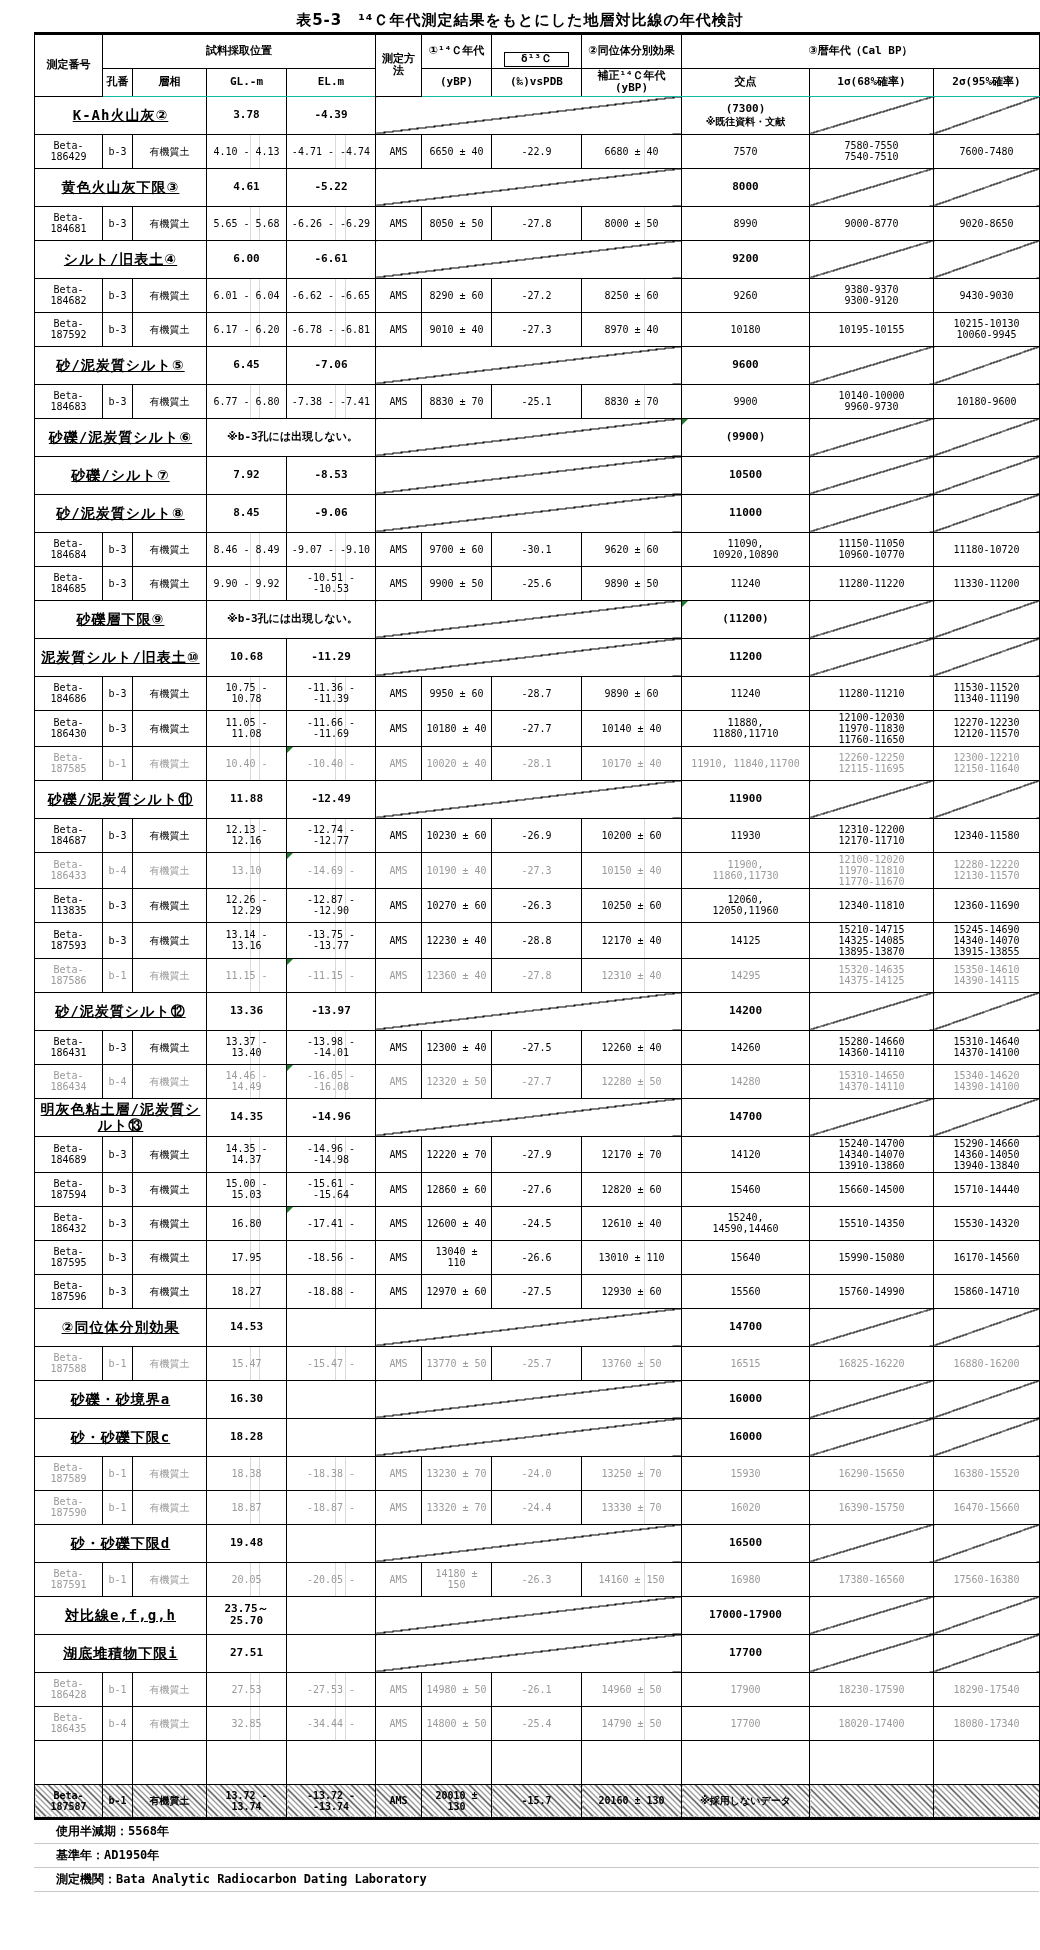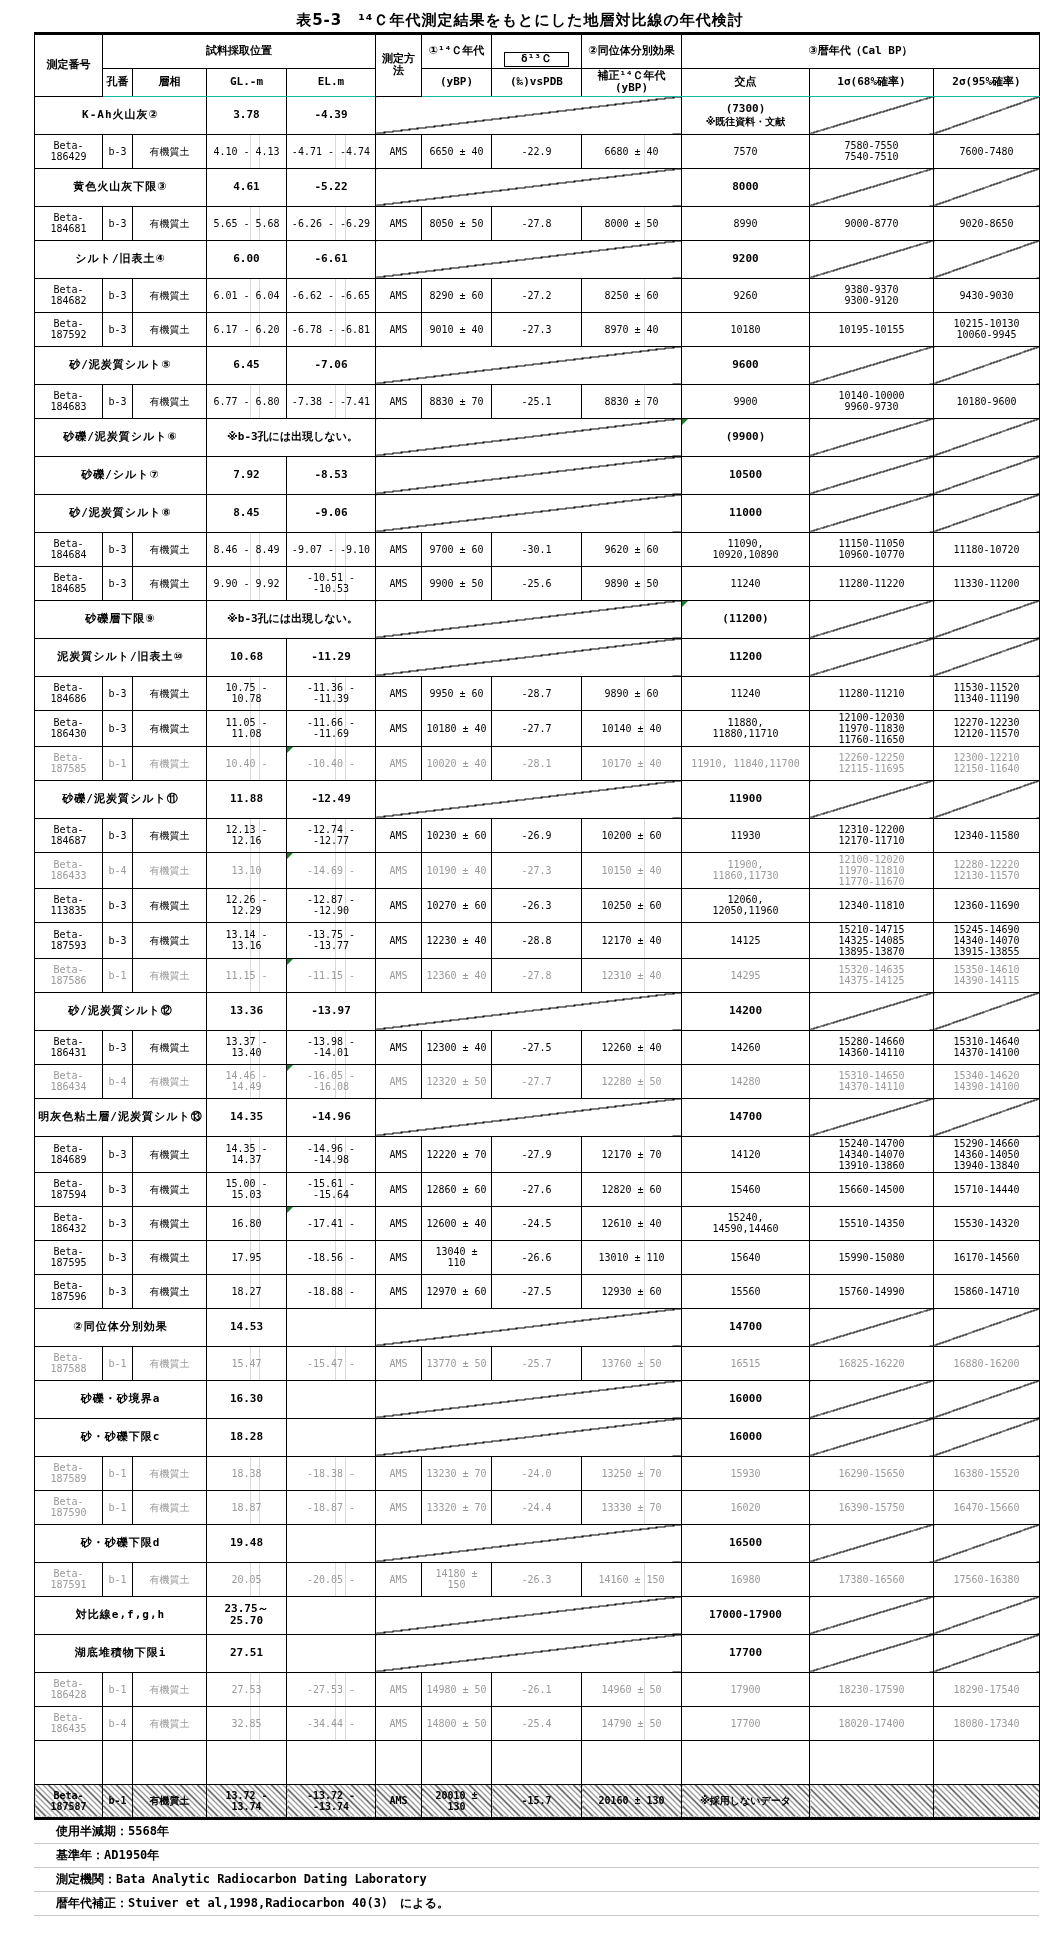--- a/index.html
+++ b/index.html
@@ -9,21 +9,21 @@
   table.tbl{border-collapse:collapse;table-layout:fixed;width:1005px;margin-left:34px;
             border-top:3px solid #000;}
   .tbl th,.tbl td{border:1px solid #000;text-align:center;vertical-align:middle;
             padding:1px 2px;white-space:pre-line;overflow:hidden;line-height:1.15;}
   thead th{font-weight:bold;font-size:11px;height:19px;padding:0 1px;}
   thead tr:last-child th{border-bottom:1px solid #14b8a6;}
   .dbox{display:inline-block;border:1.5px solid #000;padding:0 16px;margin-top:16px;}
   tr.data{height:34px;font-size:10px;}
   tr.data td{line-height:11px;}
   tr.marker{height:38px;font-weight:bold;font-size:11px;}
-  tr.marker td.label{font-size:11px;letter-spacing:1px;}
+  tr.marker td.label{font-size:14px;letter-spacing:1px;text-decoration:underline;}
   tr.empty{height:44px;}
   tr.grey{color:#9a9a9a;}
   .note{text-align:left;padding-left:5px !important;}
   .diag{background-image:linear-gradient(to bottom right,
         transparent calc(50% - 0.6px),#000 calc(50% - 0.6px),
         #000 calc(50% + 0.6px),transparent calc(50% + 0.6px));}
   .sub{background-image:linear-gradient(#d9d9d9,#d9d9d9),linear-gradient(#d9d9d9,#d9d9d9);
        background-repeat:no-repeat;background-size:1px 100%,1px 100%;
        background-position:55% 0,67% 0;}
   .corrsub{background-image:linear-gradient(#d9d9d9,#d9d9d9);background-repeat:no-repeat;
@@ -698,14 +698,13 @@
         <td></td>
         <td></td>
       </tr>
     </tbody>
 </table>
 
 <div class="footer">
   <div>使用半減期：5568年</div>
   <div>基準年：AD1950年</div>
   <div>測定機関：Bata  Analytic  Radiocarbon  Dating  Laboratory</div>
-  <div>暦年代補正：Stuiver  et  al,1998,Radiocarbon  40(3)　による。</div>
 </div>
 
 </body></html>

